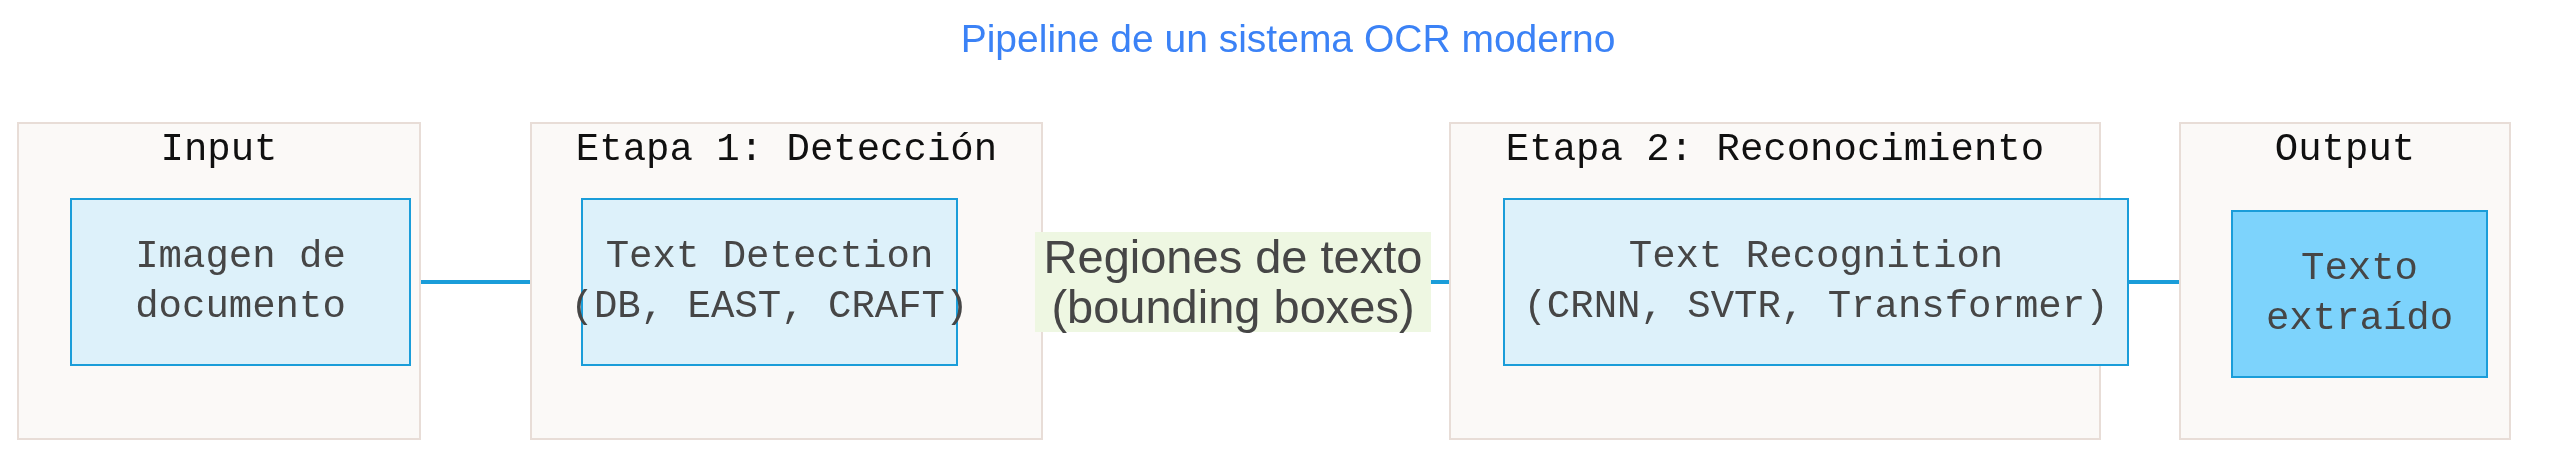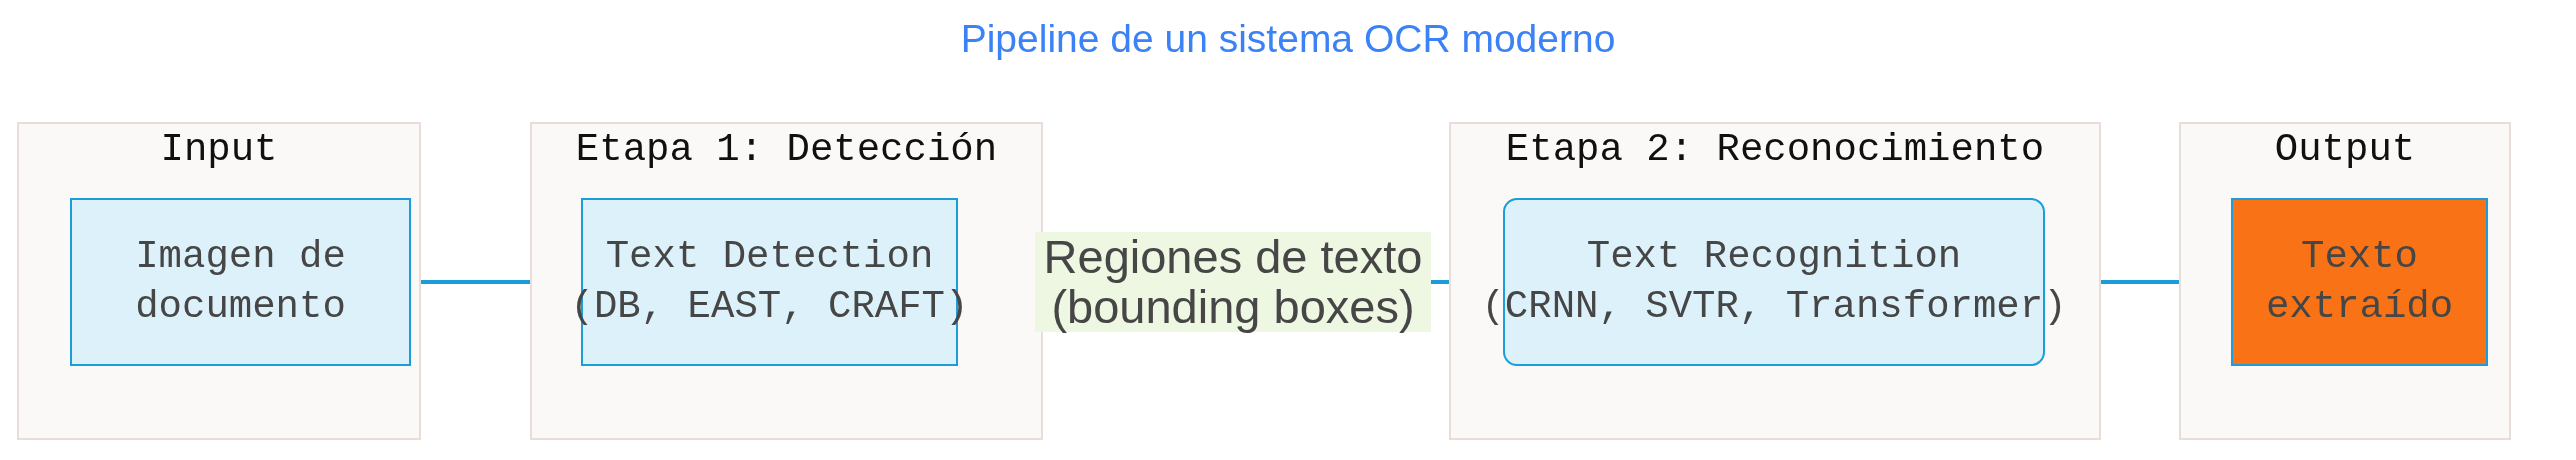--- a/index.html
+++ b/index.html
@@ -57,24 +57,24 @@
     display: flex;
     flex-direction: column;
     align-items: center;
     justify-content: center;
     text-align: center;
     font-size: 39px;
     line-height: 50px;
     color: #464646;
     white-space: nowrap;
   }
-  .node.green { background: #f97316; }
+  .node.green { background: #7dd3fc; margin-top: 12px; }
   #node-imagen      { left: 51px; width: 341px; }
   #node-detection   { left: 49px; width: 377px; }
-  #node-recognition { left: 52px; width: 542px; border-radius: 14px; }
+  #node-recognition { left: 52px; width: 626px; }
   #node-texto       { left: 50px; width: 257px; }
 
   .edge-line {
     position: absolute;
     top: 280px;
     height: 3.6px;
     background: #1a9dd9;
   }
   #edge1-line { left: 369px;  width: 196px; }
   #edge2-line { left: 989px; width: 469px; }

